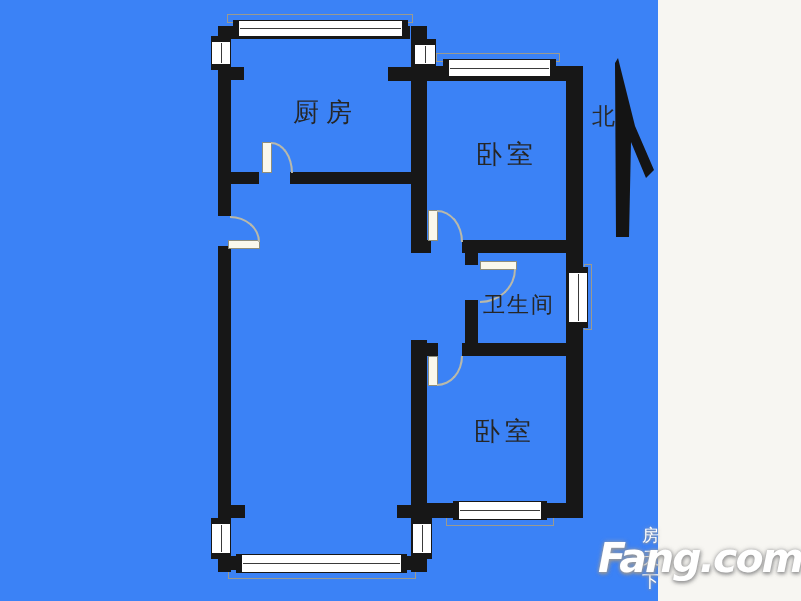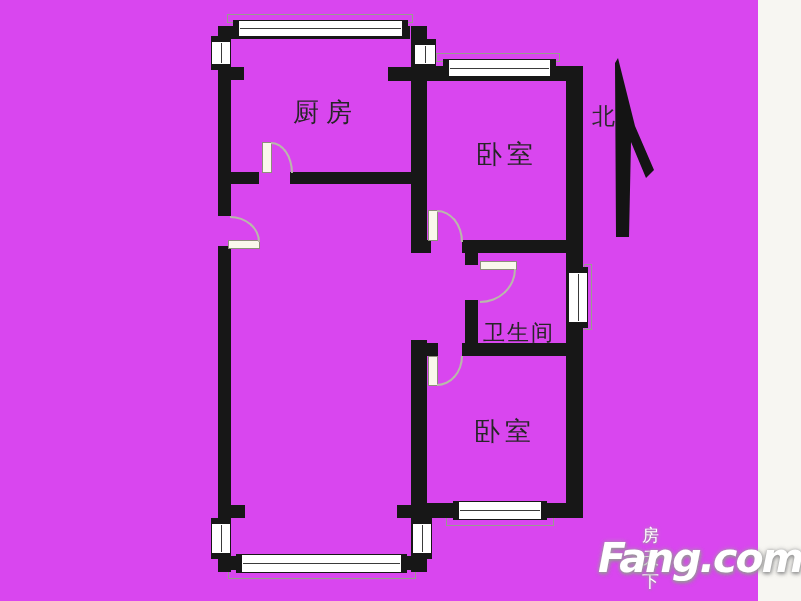--- a/index.html
+++ b/index.html
@@ -3,22 +3,22 @@
 <meta charset="utf-8">
 <style>
   html,body{margin:0;padding:0;}
   body{
     width:801px;height:601px;
     background:#f7f6f2;
     font-family:"DejaVu Sans", sans-serif;
     overflow:hidden;
   }
   #stage{
-    position:relative;width:758px;height:601px;
-    background:#d946ef;
+    position:relative;width:658px;height:601px;
+    background:#3b82f6;
   }
   
   .wall{position:absolute;background:#171717;z-index:2;}
   
   .sill{position:absolute;border:1px solid #9a9a90;background:transparent;z-index:1;}
   
   .win{position:absolute;background:#ffffff;border:1px solid #171717;z-index:3;}
   .win-h{
     background-image:linear-gradient(#3a3a3a,#3a3a3a);
     background-size:calc(100% - 12px) 1px;
@@ -117,21 +117,21 @@
   <div class="arc arc-tr" style="left:437px;top:210px;width:24px;height:30px;"></div>
 
   <div class="leaf" style="left:480px;top:261px;width:35px;height:7px;"></div>
   <div class="arc arc-br" style="left:480px;top:269px;width:34px;height:32px;"></div>
 
   <div class="leaf" style="left:428px;top:356px;width:8px;height:28px;"></div>
   <div class="arc arc-br" style="left:437px;top:356px;width:24px;height:28px;"></div>
 
   <div class="room-label" style="left:293px;top:95px;">厨房</div>
   <div class="room-label" style="left:476px;top:137px;letter-spacing:5px;">卧室</div>
-  <div class="room-label small" style="left:483px;top:290px;margin-top:28px;">卫生间</div>
+  <div class="room-label small" style="left:483px;top:290px;">卫生间</div>
   <div class="room-label" style="left:474px;top:414px;letter-spacing:5px;">卧室</div>
 
   <div id="north-label" style="left:592px;top:101px;">北</div>
   <svg id="north-arrow" style="left:608px;top:52px;" width="55" height="192" viewBox="608 52 55 192">
     <polygon points="618,58 635,126 654,170 646,178 631,142 629,237 616,237 615,63" fill="#141414"></polygon>
   </svg>
 
   <div id="watermark">
     <div id="wm-cn">房天下</div>
     <div id="wm-en">Fang.com</div>

